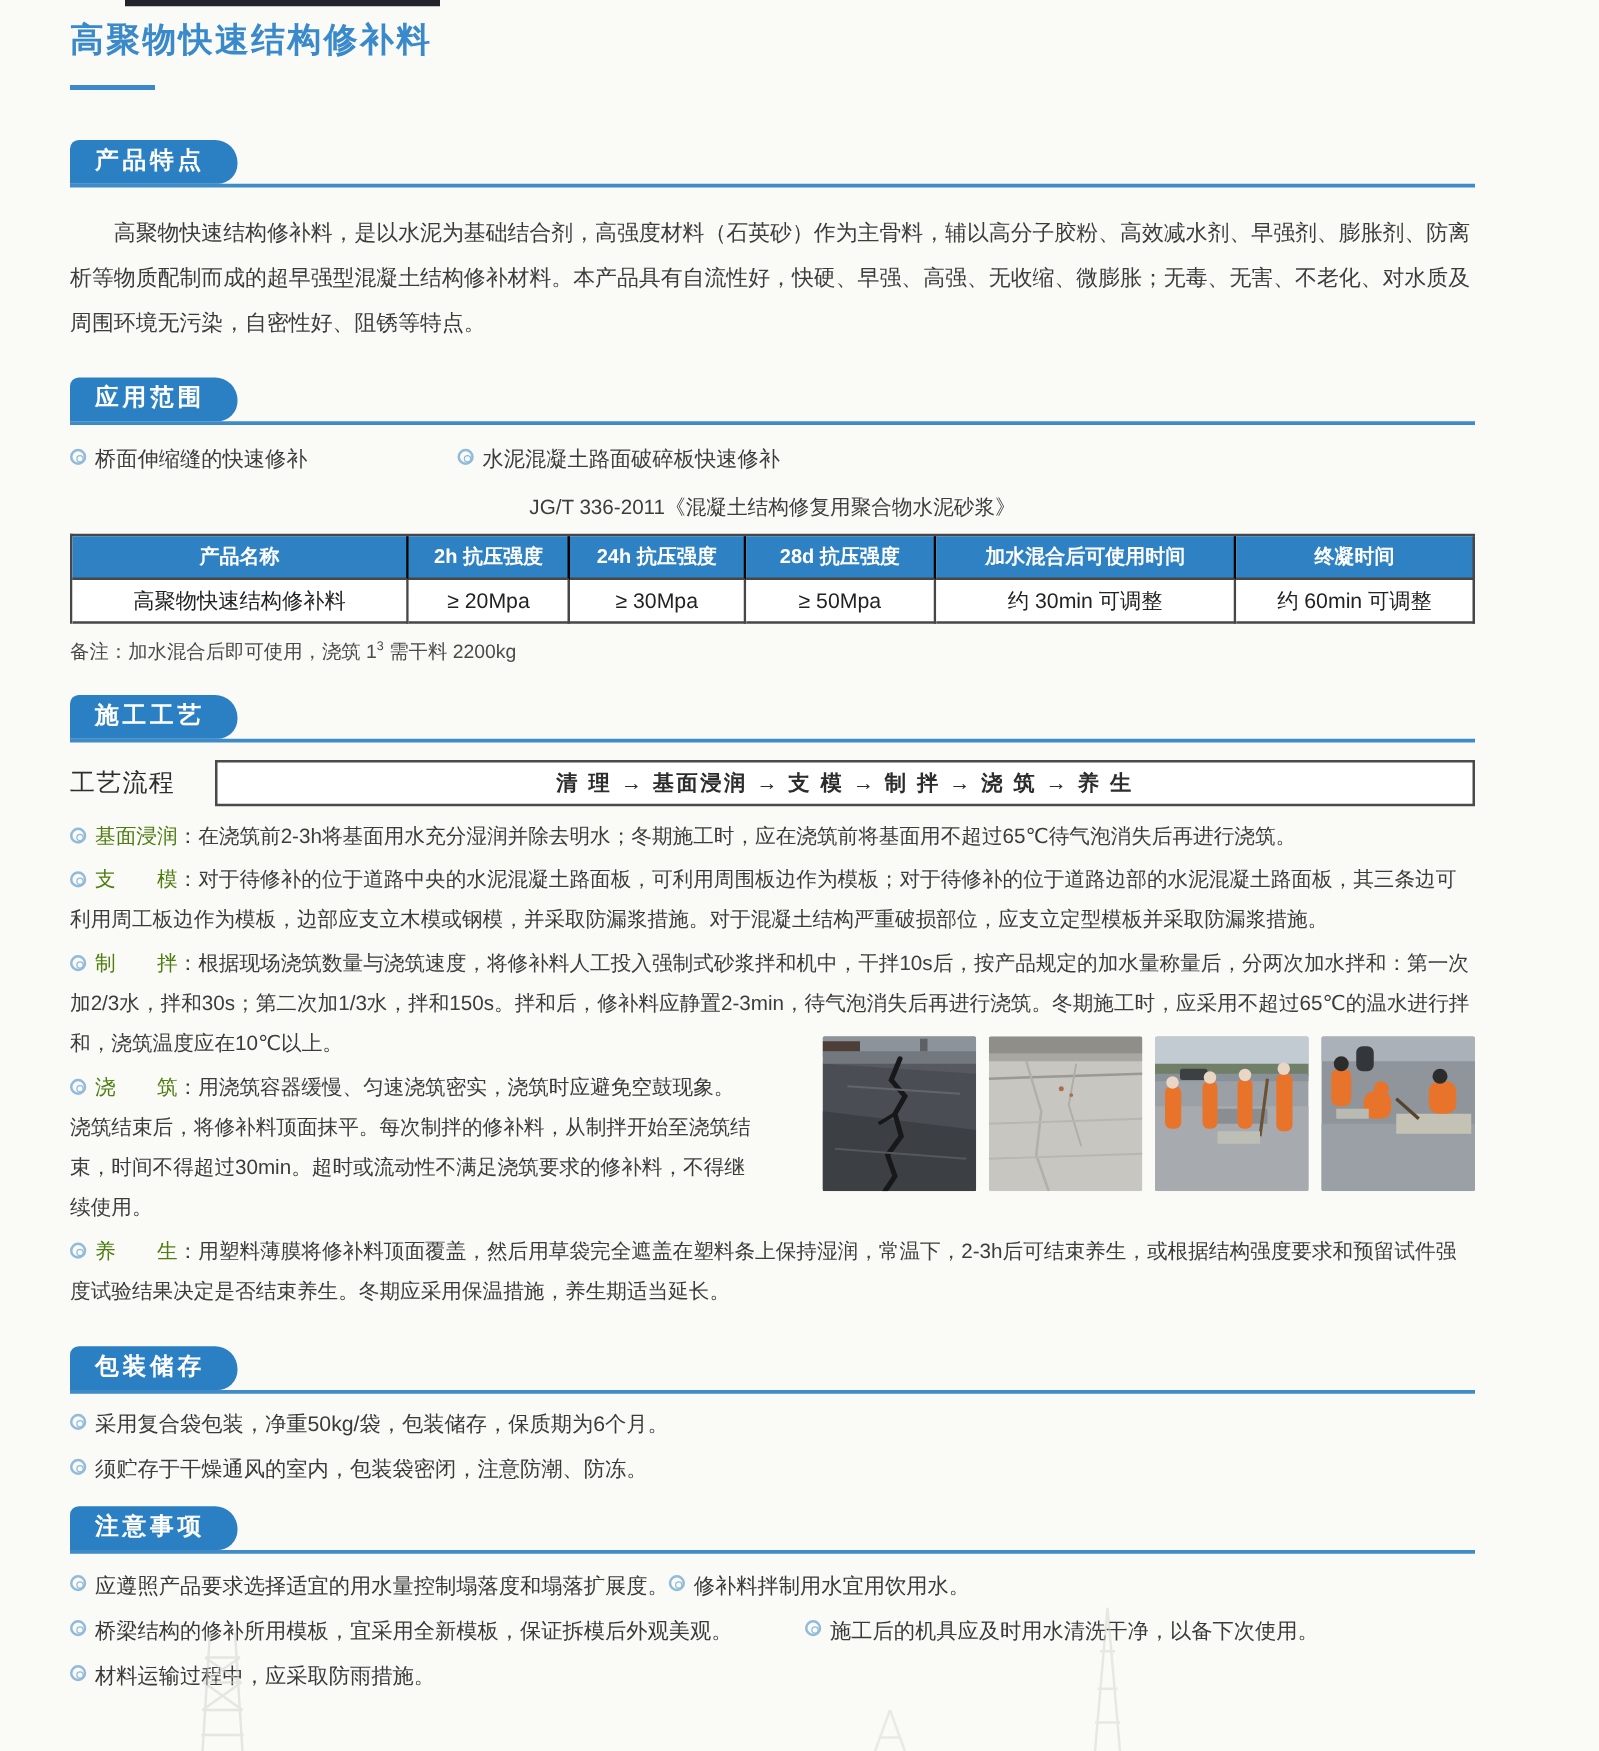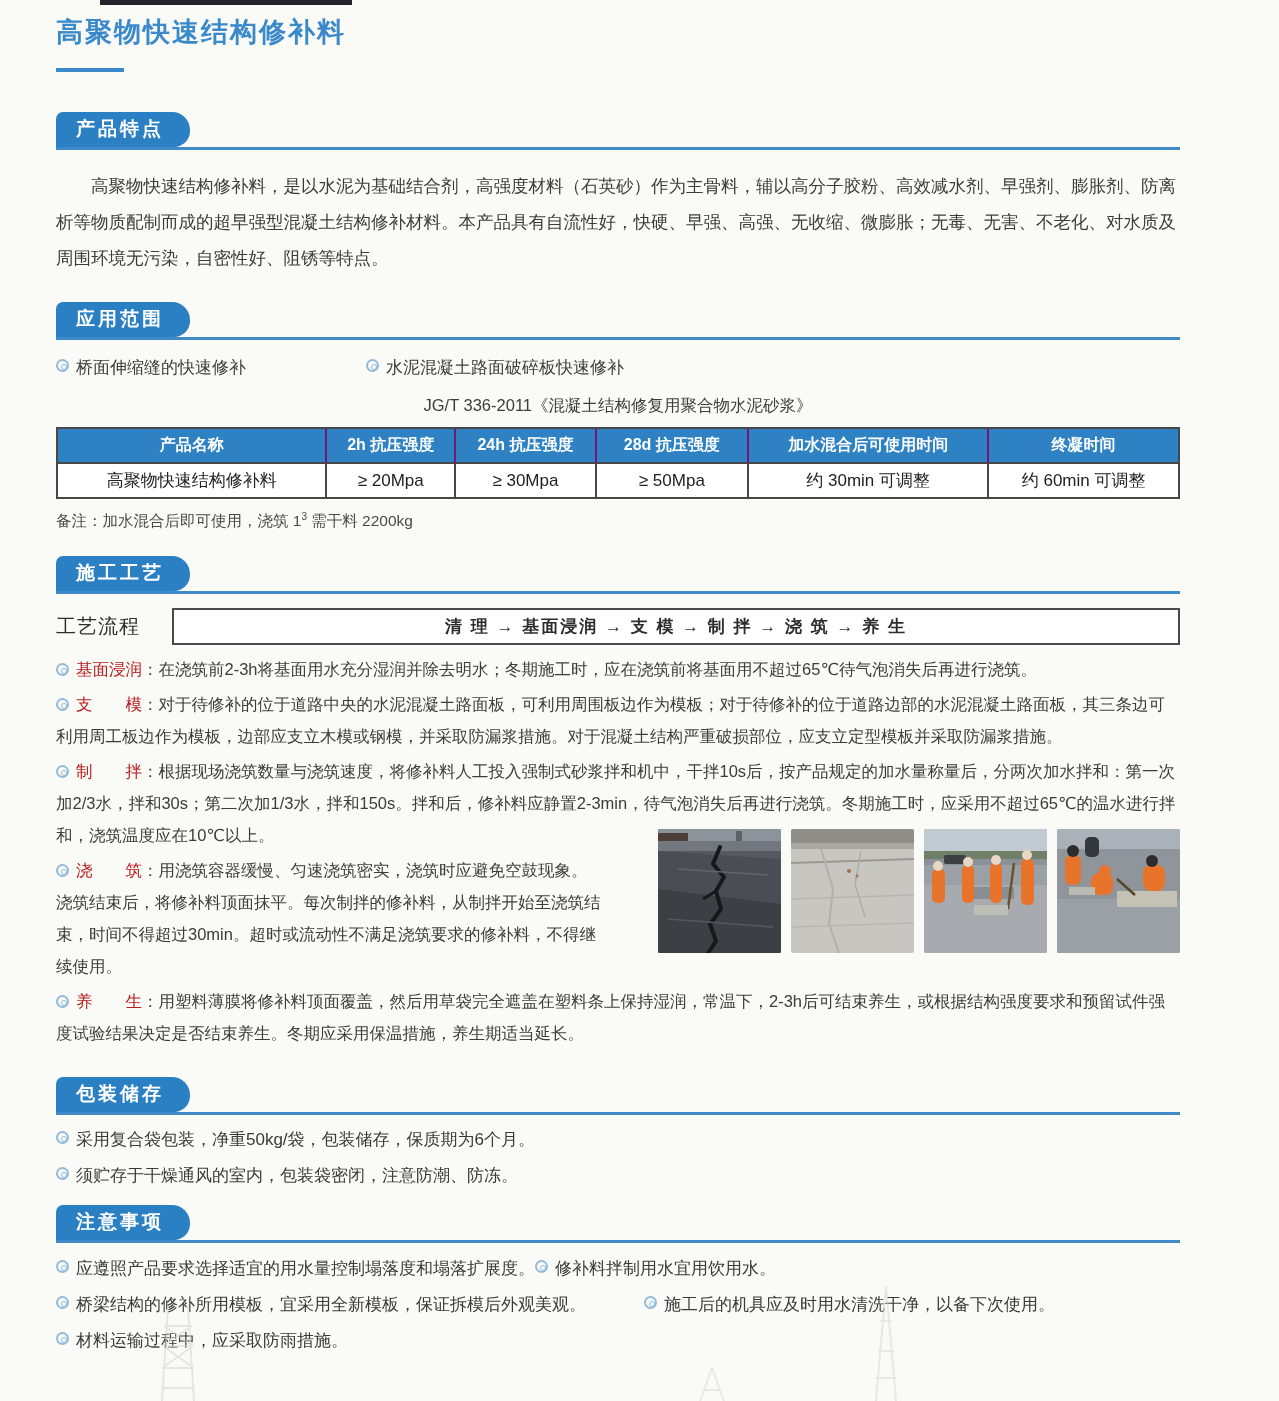--- a/index.html
+++ b/index.html
@@ -36,35 +36,35 @@
           position:relative; flex:0 0 auto; margin:3px 7px 0 0; }
   .ring::after { content:""; position:absolute; left:2.5px; top:2.5px; width:4px; height:4px;
                  border:1.5px solid #92bbda; border-radius:50%; }
   .ring.inline { display:inline-block; vertical-align:-1px; margin:0 7px 0 0; }
 
   .std-caption { margin-top:16px; text-align:center; font-size:16.5px; color:#3d3d3d; }
 
   table.perf { width:100%; margin-top:10px; border-collapse:separate; border-spacing:0;
                border-top:2px solid #474747; border-left:2px solid #474747; }
   table.perf th { background:#2e82c4; color:#fff; font-size:16px; font-weight:600;
-                  padding:6px 4px; border-right:2px solid #701a75; border-bottom:2px solid #474747; }
+                  padding:6px 4px; border-right:2px solid #000000; border-bottom:2px solid #474747; }
   table.perf th:last-child { border-right:2px solid #474747; }
   table.perf td { background:#fff; color:#222; font-size:17px; font-weight:500; text-align:center;
                   padding:5px 4px; border-right:2px solid #474747; border-bottom:2px solid #474747; }
   .note-line { margin-top:12px; font-size:15.5px; color:#4a4a4a; }
   .note-line sup { font-size:10px; }
 
   .flow-row { margin-top:14px; display:flex; align-items:center; gap:32px; }
   .flow-label { font-size:20px; color:#2e2e2e; flex:0 0 auto; letter-spacing:1px; }
   .flow-box { flex:1; border:2px solid #4a4a4a; background:#fff; text-align:center;
               font-size:17px; font-weight:bold; color:#2c2c2c; padding:5px 0; letter-spacing:2px; }
 
   .steps { margin-top:8px; position:relative; }
   .step { font-size:16.5px; line-height:32px; color:#3c3c3c; margin-top:3px; }
-  .step .lbl { color:#b91c1c; }
+  .step .lbl { color:#4d7c0f; }
   .step.narrow { width:545px; }
 
   .photos { position:absolute; top:176px; right:0; width:522px; display:flex; gap:10px; }
   .photo { width:123px; height:124px; position:relative; overflow:hidden; border-radius:2px; flex:0 0 auto; }
   .photo svg { position:absolute; inset:0; }
 
   .pack-list .bullet-item { margin-top:13px; font-size:17px; }
 
   .notes-grid { margin-top:14px; }
   .notes-row { display:flex; margin-top:13px; font-size:17px; }

